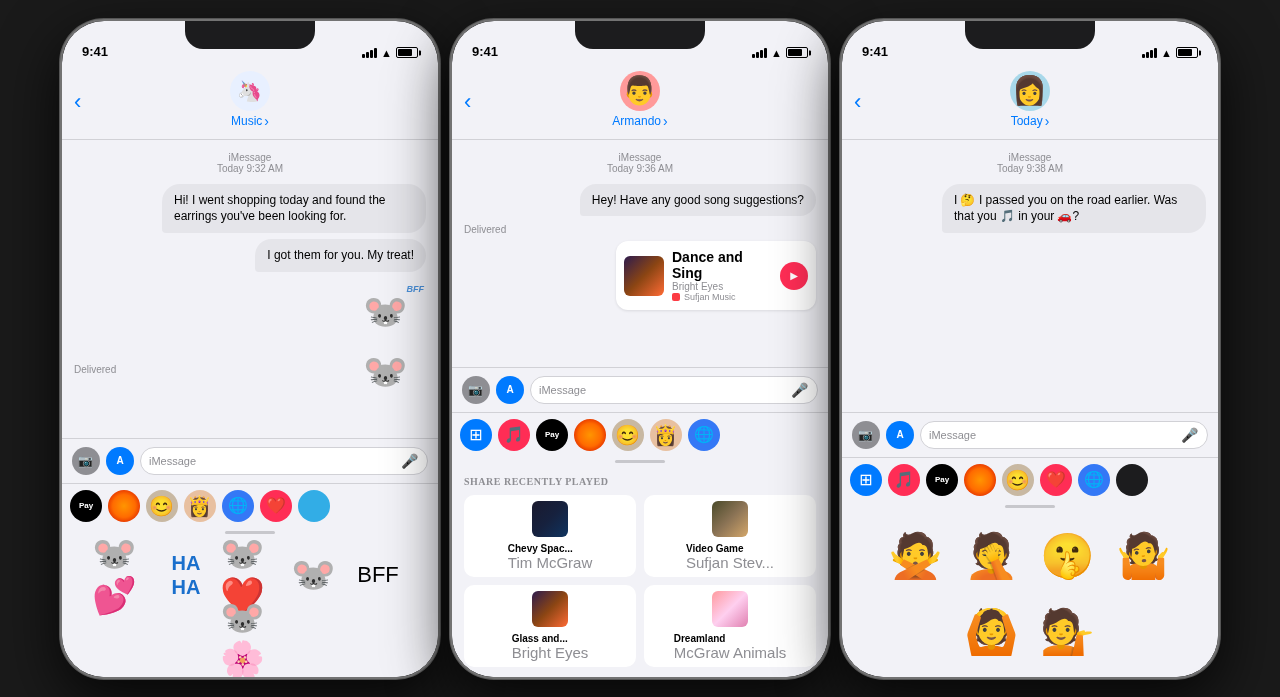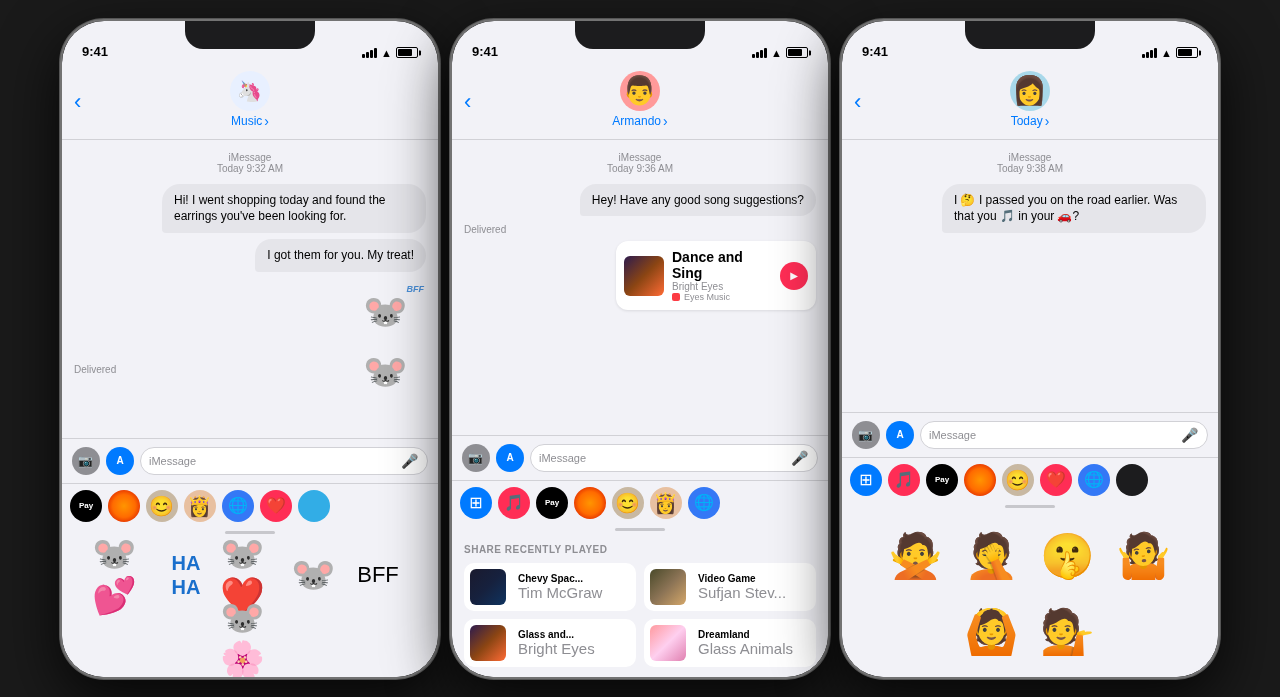--- a/index.html
+++ b/index.html
@@ -391,35 +391,37 @@
       padding: 10px 12px;
     }
 
     .share-title {
       font-size: 10px;
       font-weight: 600;
       color: #8e8e93;
       letter-spacing: 0.5px;
       margin-bottom: 8px;
       text-transform: uppercase;
+      font-family: Liberation Serif, serif;
     }
 
     .share-grid {
       display: grid;
       grid-template-columns: 1fr 1fr;
       gap: 8px;
     }
 
     .share-item {
       background: #fff;
       border-radius: 10px;
       padding: 6px;
       display: flex;
       align-items: center;
-      gap: 12px;
+      gap: 6px;
+      flex-direction: column;
     }
 
     .share-thumb {
       width: 36px;
       height: 36px;
       border-radius: 6px;
       flex-shrink: 0;
     }
 
     .share-info-title {
@@ -658,21 +660,21 @@
         <div class="delivered-text">Delivered</div>
 
         <div class="message-row received">
           <div class="music-card">
             <div class="music-thumb"></div>
             <div class="music-info">
               <div class="music-title">Dance and Sing</div>
               <div class="music-artist">Bright Eyes</div>
               <div class="music-source">
                 <span style="display:inline-block;width:8px;height:8px;background:linear-gradient(135deg,#fc3c44,#fc3c44);border-radius:2px;margin-right:2px"></span>
-                <span>Eyes Music</span>
+                <span>Sufjan Music</span>
               </div>
             </div>
             <div class="play-btn">▶</div>
           </div>
         </div>
       </div>
 
       <div class="input-bar">
         <div class="input-icon-btn">📷</div>
         <div class="input-icon-btn apps" style="font-size:10px;font-weight:bold">A</div>
@@ -724,21 +726,21 @@
             <div class="share-thumb" style="background:linear-gradient(135deg,#2d1b4e,#8b4513,#ff6b35)"></div>
             <div>
               <div class="share-info-title">Glass and...</div>
               <div class="share-info-sub">Bright Eyes</div>
             </div>
           </div>
           <div class="share-item">
             <div class="share-thumb" style="background:linear-gradient(135deg,#ff9a9e,#fecfef,#e080b0)"></div>
             <div>
               <div class="share-info-title">Dreamland</div>
-              <div class="share-info-sub">Glass Animals</div>
+              <div class="share-info-sub">McGraw Animals</div>
             </div>
           </div>
         </div>
       </div>
     </div>
   </div>
 </div>
 
 <div class="phone-wrapper">
   <div class="phone">

